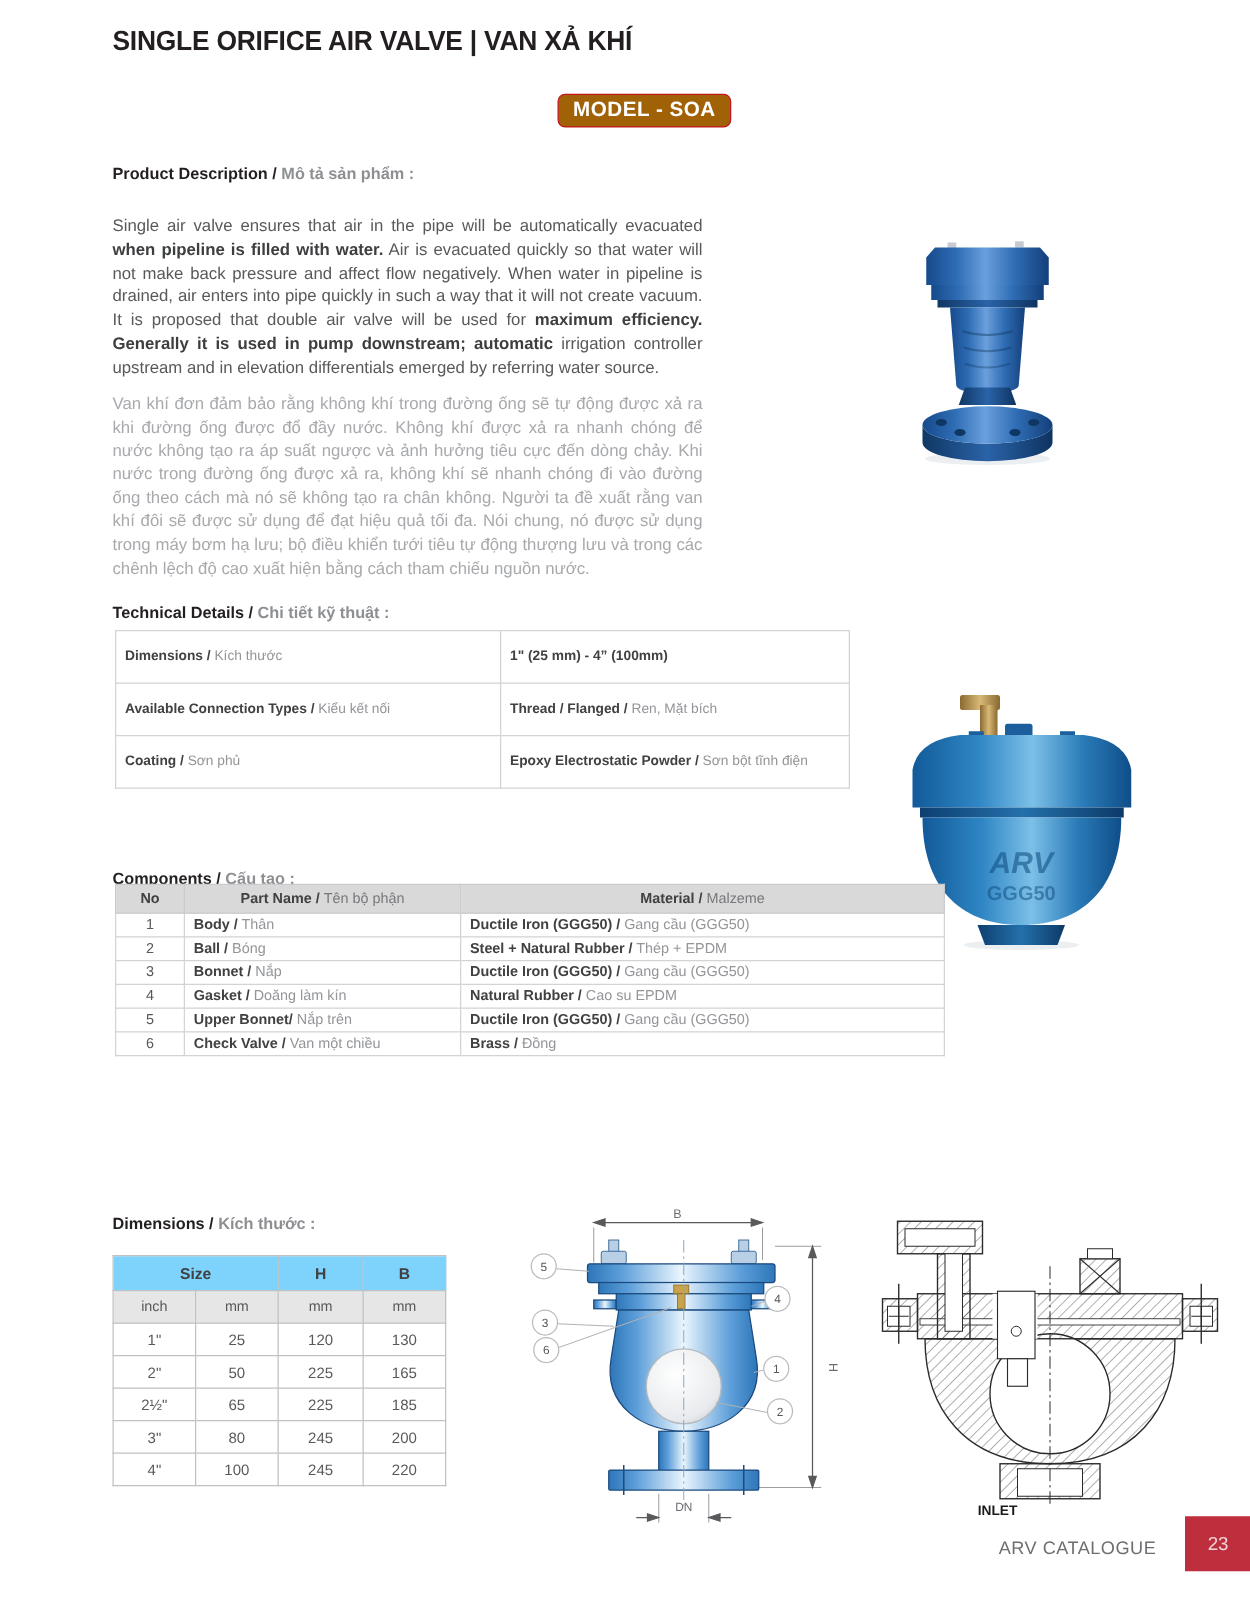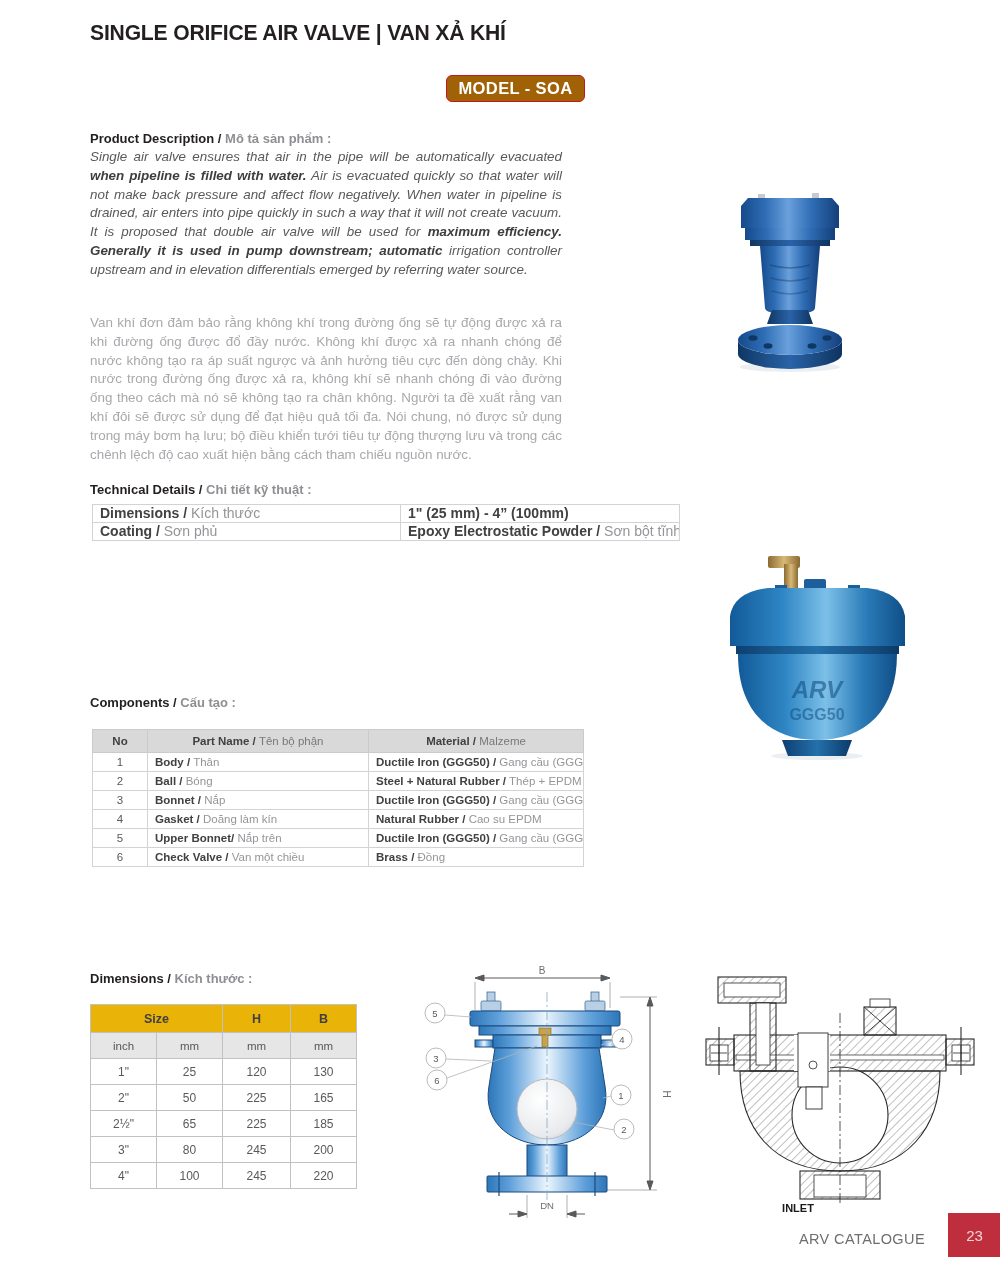--- a/index.html
+++ b/index.html
@@ -3,39 +3,39 @@
 <meta charset="utf-8">
 <style>
   html,body{margin:0;padding:0;background:#fff;}
   .page{position:relative;width:1000px;height:1284px;background:#ffffff;font-family:"Liberation Sans",sans-serif;overflow:hidden;margin-left:20px;}
   .abs{position:absolute;}
   .title{left:70px;top:20px;font-size:22px;font-weight:bold;color:#231f20;letter-spacing:-0.2px;transform:scaleX(.96);transform-origin:left top;white-space:nowrap;}
   .model-badge{left:426px;top:75px;width:139px;height:27px;background:#a16207;border:1px solid #c4161c;border-radius:6px;color:#ffffff;font-weight:bold;font-size:16.5px;display:flex;align-items:center;justify-content:center;letter-spacing:.4px;box-sizing:border-box;}
   .sec-head{font-size:13px;font-weight:bold;color:#231f20;white-space:nowrap;}
   .sec-head .vi-part{color:#8d8f92;}
   .para{width:472px;text-align:justify;font-size:13.4px;line-height:18.8px;margin:0;}
-  .para-en{left:70px;top:148px;color:#58595b;font-style:italic;}
+  .para-en{left:70px;top:172px;color:#58595b;}
   .para-en .seg-bold{font-weight:bold;color:#3d3e40;}
   .para-vi{left:70px;top:314px;color:#a7a9ac;}
   table{border-collapse:collapse;table-layout:fixed;}
   .en{font-weight:bold;color:#414042;}
   .vi{font-weight:normal;color:#939598;}
   .tech-table{left:72px;top:504px;width:588px;}
-  .tech-table td{border:1px solid #d1d3d4;font-size:14px;line-height:13px;padding:2px 7px;white-space:nowrap;overflow:hidden;}
+  .tech-table td{border:1px solid #d1d3d4;font-size:11px;line-height:13px;padding:14px 7px;white-space:nowrap;overflow:hidden;}
   .tech-table .c1{width:293px;}
-  .comp-table{left:72px;top:729px;width:492px;}
+  .comp-table{left:72px;top:707px;width:664px;}
   .comp-table th{border:1px solid #c9cbcd;background:#d9d9d9;font-size:11.5px;padding:5px 4px;}
   .comp-table th .vi{color:#77787b;}
   .comp-table td{border:1px solid #d1d3d4;font-size:11.5px;line-height:13px;padding:2.5px 7px;white-space:nowrap;overflow:hidden;}
   .comp-table .col-no{width:46px;text-align:center;}
   .comp-table .col-part{width:212px;}
   .comp-table td.col-no{color:#58595b;font-weight:normal;}
   .dim-table{left:70px;top:1004px;width:267px;text-align:center;}
   .dim-table th,.dim-table td{border:1px solid #bfc1c3;padding:0;}
-  .dim-table .h1 th{background:#eab308;height:27px;font-size:12.5px;color:#414042;}
+  .dim-table .h1 th{background:#7dd3fc;height:27px;font-size:12.5px;color:#414042;}
   .dim-table .h2 td{background:#e6e6e6;height:25px;font-size:11.5px;color:#58595b;}
   .dim-table .dr td{height:25px;font-size:12px;color:#58595b;background:#fff;}
   .c-inch{width:66px;}.c-mm{width:69px;}.c-h{width:67px;}.c-b{width:65px;}
   .footer-text{right:95px;top:1231px;font-size:14.5px;color:#6d6e71;letter-spacing:.4px;}
   .page-num{left:928px;top:1213px;width:53px;height:44px;background:#be2e3c;color:#f2d4d8;font-size:15px;display:flex;align-items:center;justify-content:center;}
   svg text{font-family:"Liberation Sans",sans-serif;}
 </style>
 </head>
 <body>
 
@@ -55,20 +55,24 @@
 
   <div class="abs sec-head" style="left:70px;top:482px">
     <span class="en-part">Technical Details /</span>
     <span class="vi-part">Chi tiết kỹ thuật :</span>
   </div>
   <table class="abs tech-table">
     <tbody>
         <tr>
       <td class="c1"><span class="en">Dimensions /</span> <span class="vi">Kích thước</span></td>
       <td><span class="en">1" (25 mm) - 4” (100mm)</span> <span class="vi"></span></td>
+    </tr>
+    <tr>
+      <td class="c1"><span class="en">Available Connection Types /</span> <span class="vi">Kiểu kết nối</span></td>
+      <td><span class="en">Thread / Flanged /</span> <span class="vi">Ren, Mặt bích</span></td>
     </tr>
     <tr>
       <td class="c1"><span class="en">Coating /</span> <span class="vi">Sơn phủ</span></td>
       <td><span class="en">Epoxy Electrostatic Powder /</span> <span class="vi">Sơn bột tĩnh điện</span></td>
     </tr>
   </tbody>
     </table>
 
   <svg class="abs" style="left:700px;top:190px" width="140" height="198" viewBox="0 0 140 198">
     <defs>

